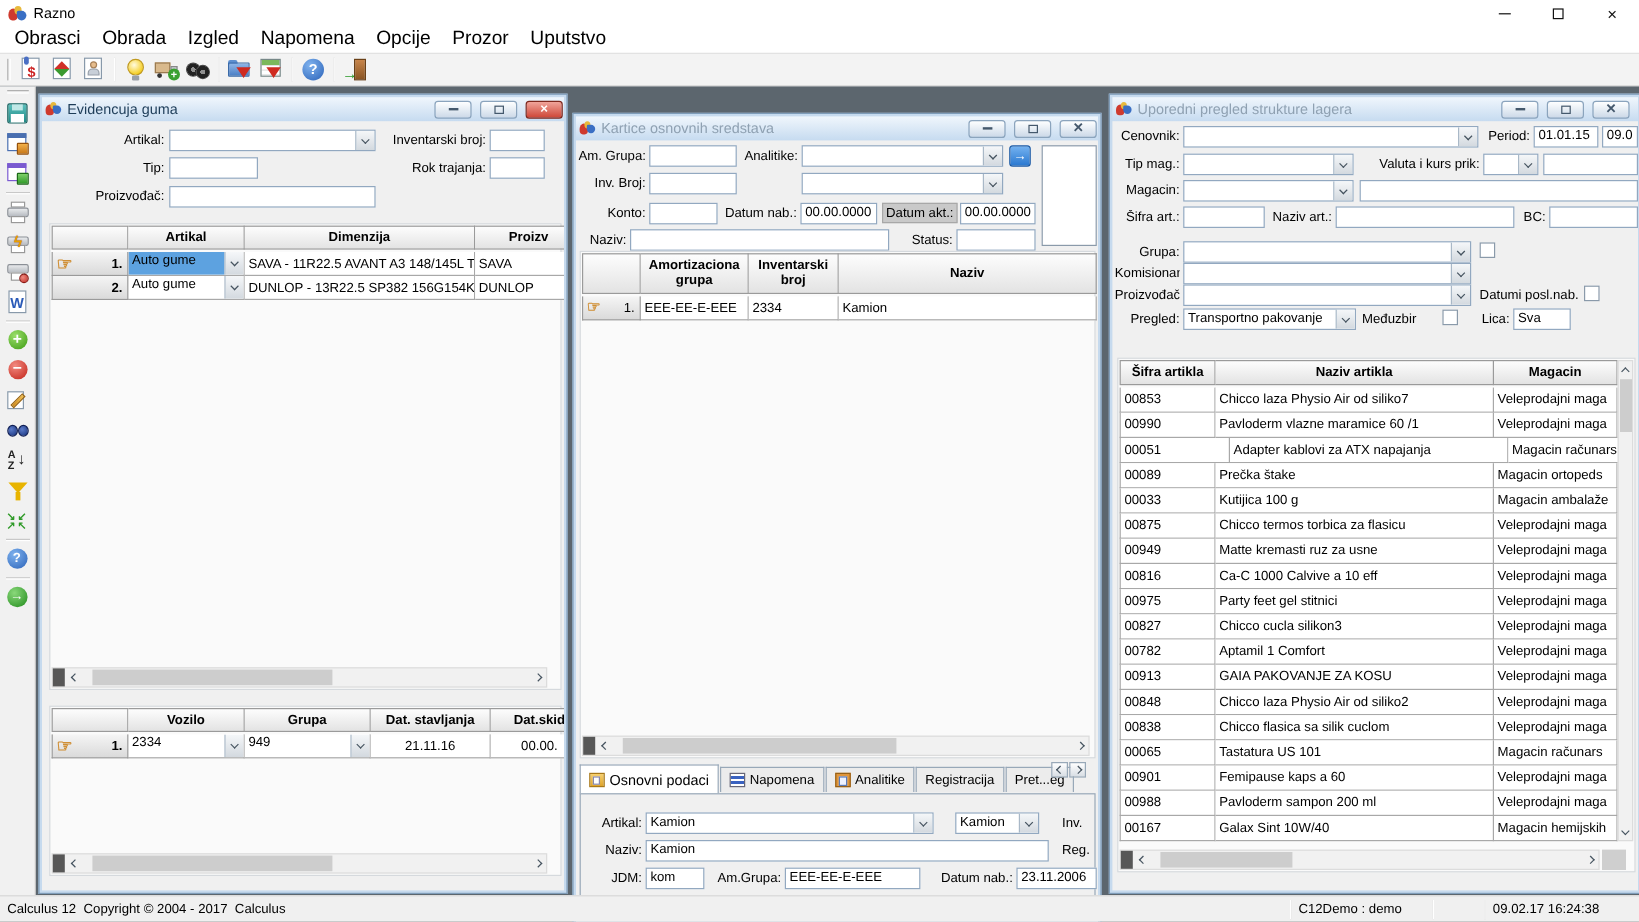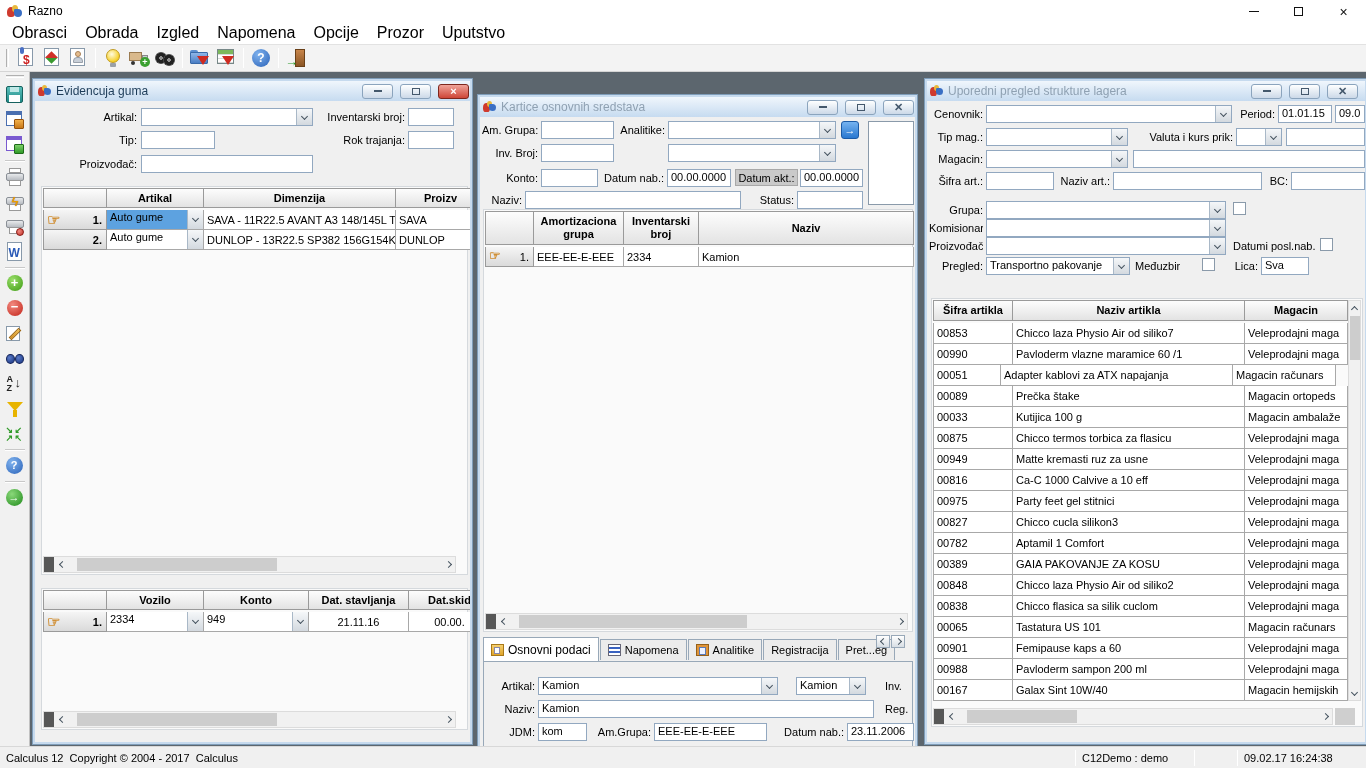--- a/index.html
+++ b/index.html
@@ -334,21 +334,21 @@
           <span class="sar">
               <span class="ch r"></span>
             </span>
         </div>
 
         <div class="tablearea" style="left:6px;top:487px;width:427px;height:142px"></div>
         <div class="grid" style="left:8px;top:489px;width:450px">
           <div class="gh">
             <div class="ghc" style="width:64px;height:20px"></div>
             <div class="ghc" style="width:97px;height:20px">Vozilo</div>
-            <div class="ghc" style="width:105px;height:20px">Konto</div>
+            <div class="ghc" style="width:105px;height:20px">Grupa</div>
             <div class="ghc" style="width:100px;height:20px">Dat. stavljanja</div>
             <div class="ghc" style="width:82px;height:20px">Dat.skid</div>
           </div>
           <div class="gsp"></div>
           <div class="gr">
             <div class="mark" style="width:64px;height:20px">
                 <span class="hand">☞</span>
                 <span>1.</span>
               </div>
             <div class="grc" style="width:97px;height:20px;padding:0">
@@ -628,21 +628,21 @@
               <div class="grc first" style="width:80px;height:21px">00853</div>
               <div class="grc" style="width:232px;height:21px">Chicco laza Physio Air od siliko7</div>
               <div class="grc" style="width:103px;height:21px">Veleprodajni maga</div>
             </div>
           <div class="gr">
               <div class="grc first" style="width:80px;height:21px">00990</div>
               <div class="grc" style="width:232px;height:21px">Pavloderm vlazne maramice 60 /1</div>
               <div class="grc" style="width:103px;height:21px">Veleprodajni maga</div>
             </div>
           <div class="gr">
-              <div class="grc first" style="width:68px;height:21px">00051</div>
+              <div class="grc first" style="width:92px;height:21px">00051</div>
               <div class="grc" style="width:232px;height:21px">Adapter kablovi za ATX napajanja</div>
               <div class="grc" style="width:103px;height:21px">Magacin računars</div>
             </div>
           <div class="gr">
               <div class="grc first" style="width:80px;height:21px">00089</div>
               <div class="grc" style="width:232px;height:21px">Prečka štake</div>
               <div class="grc" style="width:103px;height:21px">Magacin ortopeds</div>
             </div>
           <div class="gr">
               <div class="grc first" style="width:80px;height:21px">00033</div>
@@ -673,21 +673,21 @@
               <div class="grc first" style="width:80px;height:21px">00827</div>
               <div class="grc" style="width:232px;height:21px">Chicco cucla silikon3</div>
               <div class="grc" style="width:103px;height:21px">Veleprodajni maga</div>
             </div>
           <div class="gr">
               <div class="grc first" style="width:80px;height:21px">00782</div>
               <div class="grc" style="width:232px;height:21px">Aptamil 1 Comfort</div>
               <div class="grc" style="width:103px;height:21px">Veleprodajni maga</div>
             </div>
           <div class="gr">
-              <div class="grc first" style="width:80px;height:21px">00389</div>
+              <div class="grc first" style="width:80px;height:21px">00913</div>
               <div class="grc" style="width:232px;height:21px">GAIA PAKOVANJE ZA KOSU</div>
               <div class="grc" style="width:103px;height:21px">Veleprodajni maga</div>
             </div>
           <div class="gr">
               <div class="grc first" style="width:80px;height:21px">00848</div>
               <div class="grc" style="width:232px;height:21px">Chicco laza Physio Air od siliko2</div>
               <div class="grc" style="width:103px;height:21px">Veleprodajni maga</div>
             </div>
           <div class="gr">
               <div class="grc first" style="width:80px;height:21px">00838</div>

